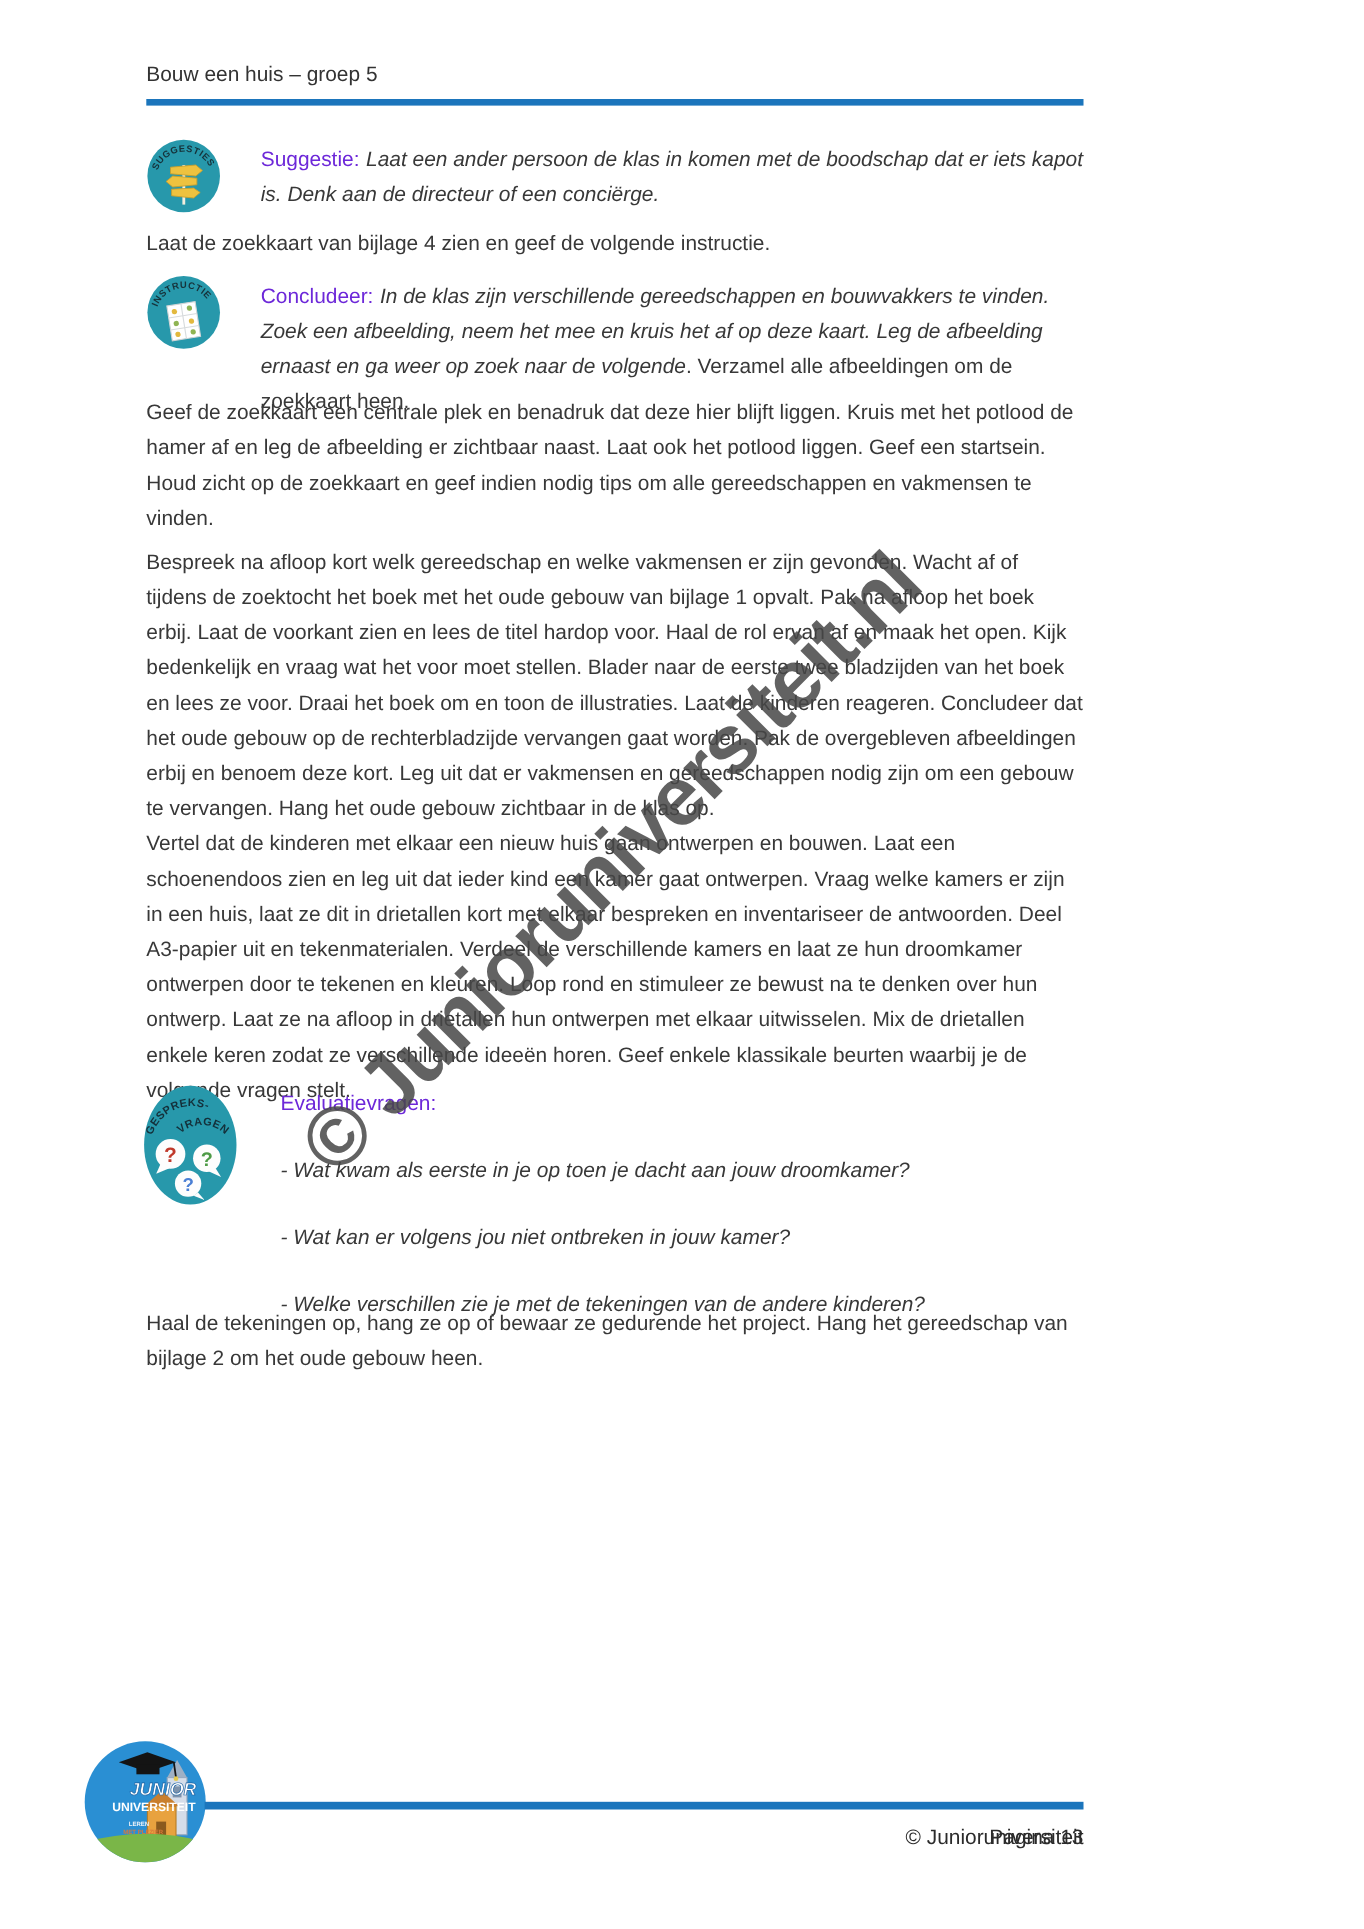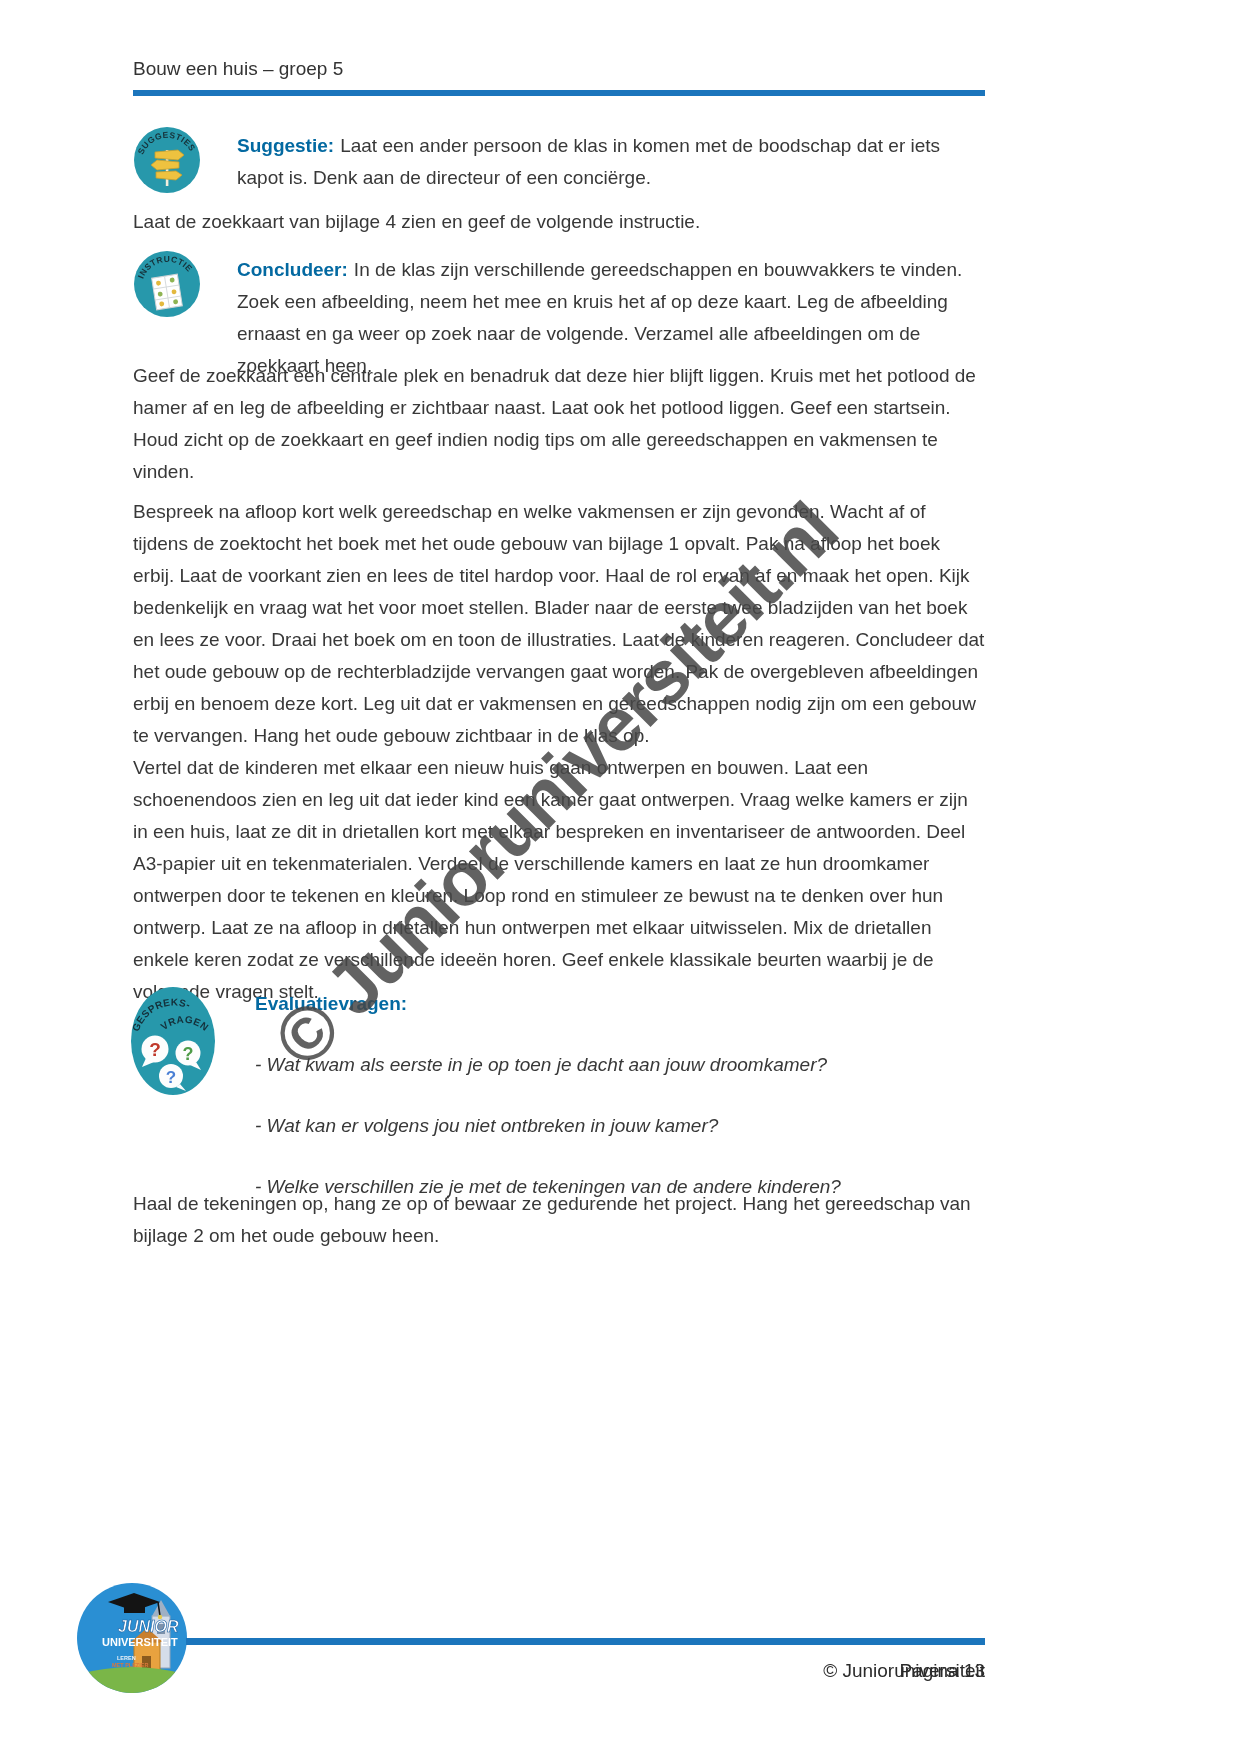--- a/index.html
+++ b/index.html
@@ -10,22 +10,22 @@
     background:#ffffff;
     font-family:"Liberation Sans", sans-serif;
     color:#383838;
     overflow:hidden;
   }
   .abs{position:absolute;}
   .content-col{left:133px;width:852px;}
   .page-title{top:58px;font-size:19px;color:#333;}
   .header-rule{top:90px;height:6px;background:#1B75BC;}
   .body-text{font-size:19px;line-height:32px;text-align:left;}
-  .bold-label{font-weight:bold;color:#0369a1;margin-right:6px;}
-  .italic{}
+  .bold-label{font-weight:normal;color:#6d28d9;margin-right:6px;}
+  .italic{font-style:italic;}
   .icon-circle{width:68px;height:68px;}
   .icon-row-text{left:237px;width:748px;}
   .q-line{font-style:italic;line-height:33px;margin-top:28px;}
   .watermark{
     top:785px;left:555px;
     transform:translate(-50%,-50%) rotate(-45deg);
     transform-origin:center center;
     font-size:76px;font-weight:bold;letter-spacing:-2px;
     color:rgba(70,70,70,0.85);
     white-space:nowrap;

